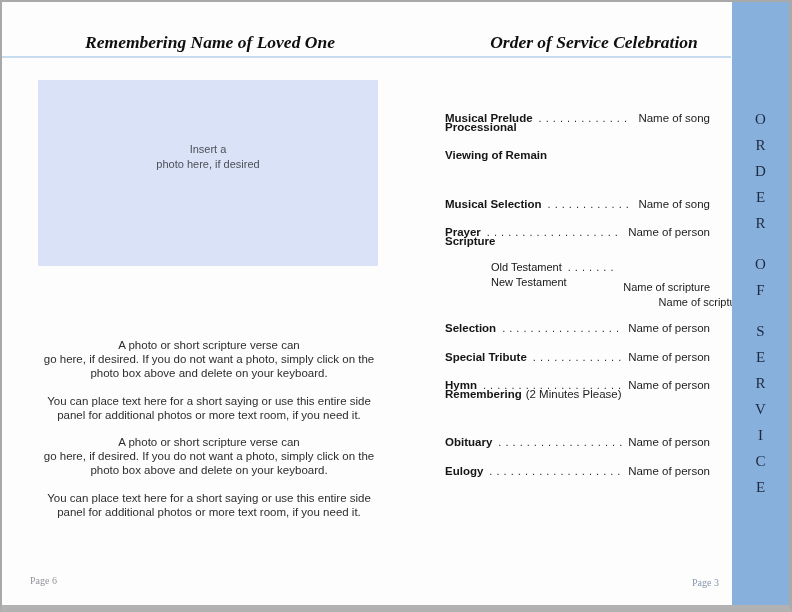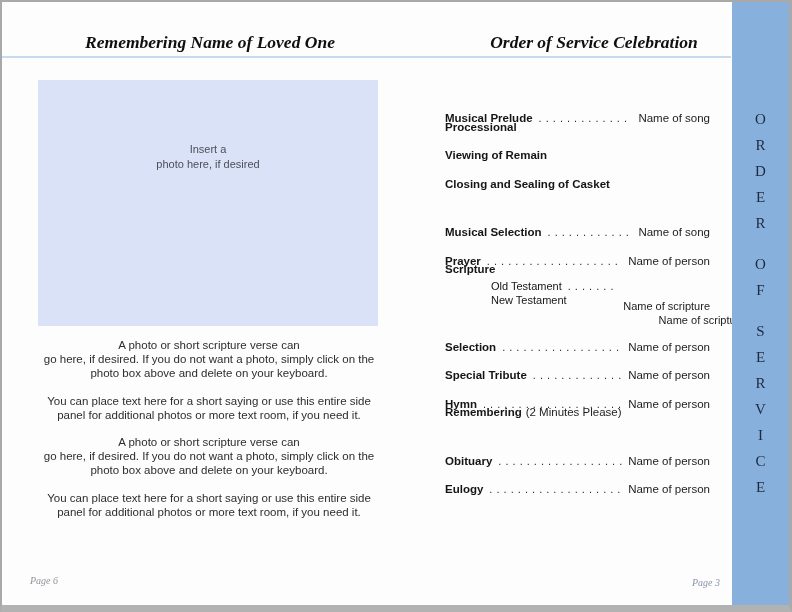--- a/index.html
+++ b/index.html
@@ -17,43 +17,43 @@
     white-space:nowrap;
   }
   .title-left  { left:38px;  width:340px; }
   .title-right { left:458px; width:268px; }
   .header-rule {
     position:absolute; top:54px; left:0; width:729px; height:2px;
     background:#c7dcee;
   }
   
   .photo-box {
-    position:absolute; left:36px; top:78px; width:340px; height:246px;
+    position:absolute; left:36px; top:78px; width:340px; height:186px;
     background:#d9e2f6;
   }
   .photo-box-text {
     position:absolute; top:62px; left:0; width:100%;
     text-align:center; font-size:11px; line-height:15px; color:#4d4f58;
     white-space:pre-line;
   }
   .left-paragraphs {
     position:absolute; left:24px; top:336px; width:366px;
     text-align:center; font-size:11.5px; line-height:14.2px; color:#2d2d2f;
   }
   .left-paragraphs p { margin:0 0 13px 0; white-space:pre-line; }
   .page-num {
     position:absolute; font-family:"Liberation Serif","DejaVu Serif",serif;
-    font-style:italic; font-size:10px;
+    font-size:10px;
   }
   .page-num-left  { left:28px;  top:573px; color:#93939a; }
   .page-num-right { left:690px; top:575px; color:#8695ad; }
   
   .os-list { position:absolute; left:443px; top:90px; width:265px; }
   .os-row  { display:flex; align-items:baseline; height:16.5px; margin-bottom:12px;text-align:right; }
-  .os-row.tight { margin-bottom:0; }
+  .os-row.tight { margin-bottom:10px; }
   .os-label { font-weight:bold; font-size:11.5px; color:#151515; white-space:nowrap; }
   .os-suffix { font-weight:normal; font-size:11.5px; color:#1c1c1c; margin-left:4px; white-space:nowrap; }
   .os-dots {
     flex:1; overflow:hidden; white-space:nowrap;
     font-size:11px; color:#2a2a2a; margin:0 6px; letter-spacing:0.5px;
   }
   .os-value { font-size:11.5px; color:#1c1c1c; white-space:nowrap;margin-top:20px; }
   .os-sub { display:flex; align-items:flex-start; height:14.5px; margin:0 0 0 46px; }
   .os-sub.last { margin-bottom:12px;gap:40px; }
   .os-sub .os-label { font-weight:normal; font-size:11px; }
@@ -108,23 +108,20 @@
     </div>
 
     <div class="os-row">
       <span class="os-label">Processional</span>
     </div>
 
     <div class="os-row">
       <span class="os-label">Viewing of Remain</span>
     </div>
 
-    <div class="os-row">
-      <span class="os-label">Closing and Sealing of Casket</span>
-    </div>
 
     <div class="os-row">
       <span class="os-label">Musical Selection</span>
       <span class="os-dots">. . . . . . . . . . . . . . . . . . . . . . . . . . . . . . . . . . . . . . . .</span>
       <span class="os-value">Name of song</span>
     </div>
 
     <div class="os-row">
       <span class="os-label">Prayer</span>
       <span class="os-dots">. . . . . . . . . . . . . . . . . . . . . . . . . . . . . . . . . . . . . . . .</span>

